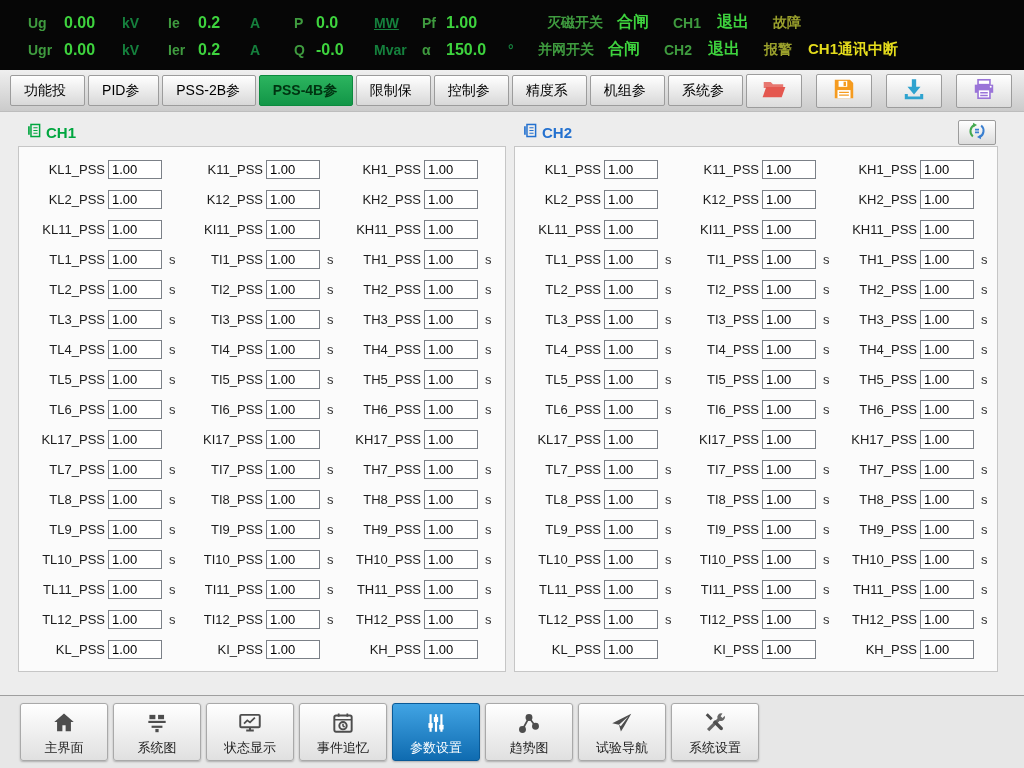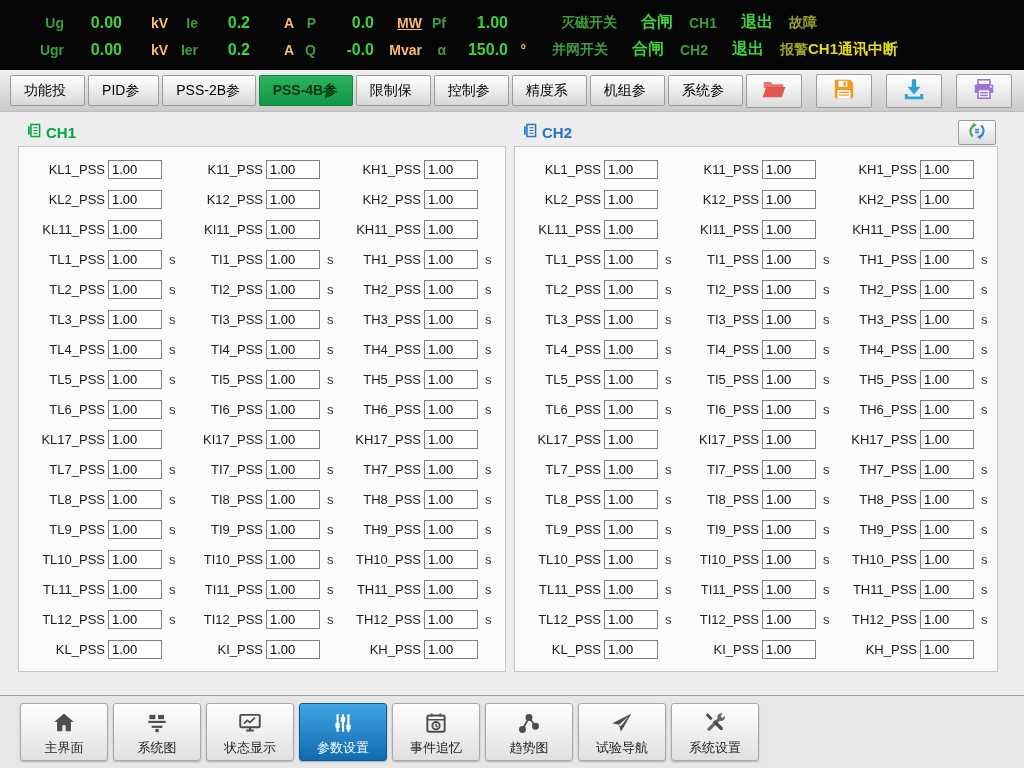--- a/index.html
+++ b/index.html
@@ -1,24 +1,24 @@
 <!DOCTYPE html>
 <html><head>
 <meta charset="utf-8">
 <style>
   * { margin:0; padding:0; box-sizing:border-box; }
   html,body { width:1024px; height:768px; overflow:hidden;
     font-family:"Liberation Sans","DejaVu Sans",sans-serif; background:#ededed; }
 
   
   .statusbar { height:70px; background:#060606; padding:9px 0 0 28px; }
-  .sb-row { display:flex; align-items:center; height:27px; white-space:nowrap;text-align:right; }
+  .sb-row { display:flex; align-items:center; height:27px; white-space:nowrap; }
   .sb-l { color:#3f9b3f; font-weight:bold; font-size:14px; }
   .sb-v { color:#3ed33e; font-weight:bold; font-size:16px; }
-  .sb-u { color:#fdba74; font-weight:bold; font-size:14px; }
+  .sb-u { color:#15803d; font-weight:bold; font-size:14px; }
   .sb-al { color:#9aa02c; font-weight:bold; font-size:14px; width:44px; }
   .sb-msg { color:#e4dc1c; font-weight:bold; font-size:15px; }
 
   
   .tabbar { height:42px; background:linear-gradient(#efefef,#cbcbcb);
     display:flex; align-items:center; padding-left:10px; border-bottom:1px solid #bdbdbd; }
   .tab { height:31px; line-height:29px; padding:0 13px; margin-right:3px;
     background:linear-gradient(#ffffff,#d8d8d8); border:1px solid #9c9c9c; border-radius:2px;
     font-size:14px; color:#000; cursor:pointer; }
   .tab.active { background:linear-gradient(#2cb45f,#129647); border-color:#0c8a3e; color:#031; font-weight:bold; }
@@ -796,51 +796,51 @@
         <svg viewBox="0 0 24 24" width="26" height="26">
           <g fill="none" stroke="currentColor" stroke-width="1.8">
             <rect x="3" y="4.5" width="18" height="11.5" rx="1"></rect>
             <path d="M6.5 12.5l3-3 2.5 2 4.5-4.5" stroke-width="1.6"></path>
             <path d="M12 16v2.5M8.5 19h7"></path>
           </g>
         </svg>
       </span>
       <span class="navlabel">状态显示</span>
     </div>
+    <div class="navbtn">
+      <span class="navicon">
+        <svg viewBox="0 0 24 24" width="26" height="26">
+          <g fill="none" stroke="currentColor" stroke-width="1.8">
+            <rect x="4" y="5" width="16" height="15" rx="1.5"></rect>
+            <path d="M8 3.3v3M16 3.3v3M4 9h16" stroke-width="1.6"></path>
+            <circle cx="12" cy="14.5" r="3.4"></circle>
+            <path d="M12 12.8v1.9l1.5 1" stroke-width="1.4"></path>
+          </g>
+        </svg>
+      </span>
+      <span class="navlabel">事件追忆</span>
+    </div>
     <div class="navbtn active">
       <span class="navicon">
         <svg viewBox="0 0 24 24" width="26" height="26">
           <g stroke="currentColor" stroke-width="2">
             <path d="M7 4v16M12 4v16M17 4v16"></path>
           </g>
           <g fill="currentColor">
             <rect x="5" y="12" width="4" height="4.5" rx=".5"></rect>
             <rect x="10" y="6.5" width="4" height="4.5" rx=".5"></rect>
             <rect x="15" y="13.5" width="4" height="4.5" rx=".5"></rect>
           </g>
         </svg>
       </span>
       <span class="navlabel">参数设置</span>
     </div>
     <div class="navbtn">
       <span class="navicon">
         <svg viewBox="0 0 24 24" width="26" height="26">
-          <g fill="none" stroke="currentColor" stroke-width="1.8">
-            <rect x="4" y="5" width="16" height="15" rx="1.5"></rect>
-            <path d="M8 3.3v3M16 3.3v3M4 9h16" stroke-width="1.6"></path>
-            <circle cx="12" cy="14.5" r="3.4"></circle>
-            <path d="M12 12.8v1.9l1.5 1" stroke-width="1.4"></path>
-          </g>
-        </svg>
-      </span>
-      <span class="navlabel">事件追忆</span>
-    </div>
-    <div class="navbtn">
-      <span class="navicon">
-        <svg viewBox="0 0 24 24" width="26" height="26">
           <g stroke="currentColor" stroke-width="1.6" fill="currentColor">
             <path d="M6 18 12 7l6 8" fill="none"></path>
             <circle cx="6" cy="18" r="2.4"></circle>
             <circle cx="12" cy="7" r="2.4"></circle>
             <circle cx="18" cy="15" r="2.4"></circle>
           </g>
         </svg>
       </span>
       <span class="navlabel">趋势图</span>
     </div>

